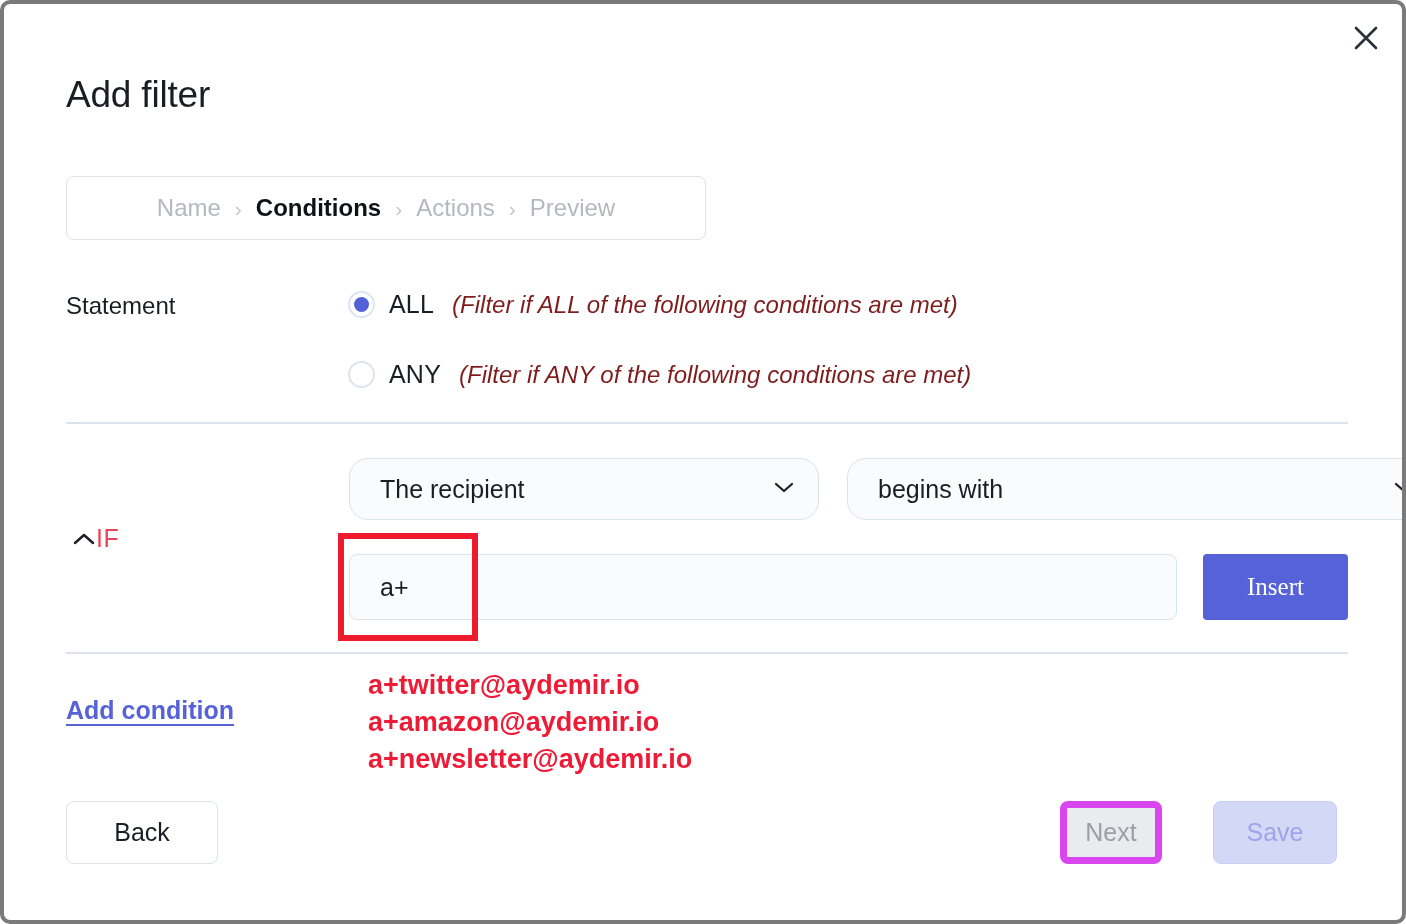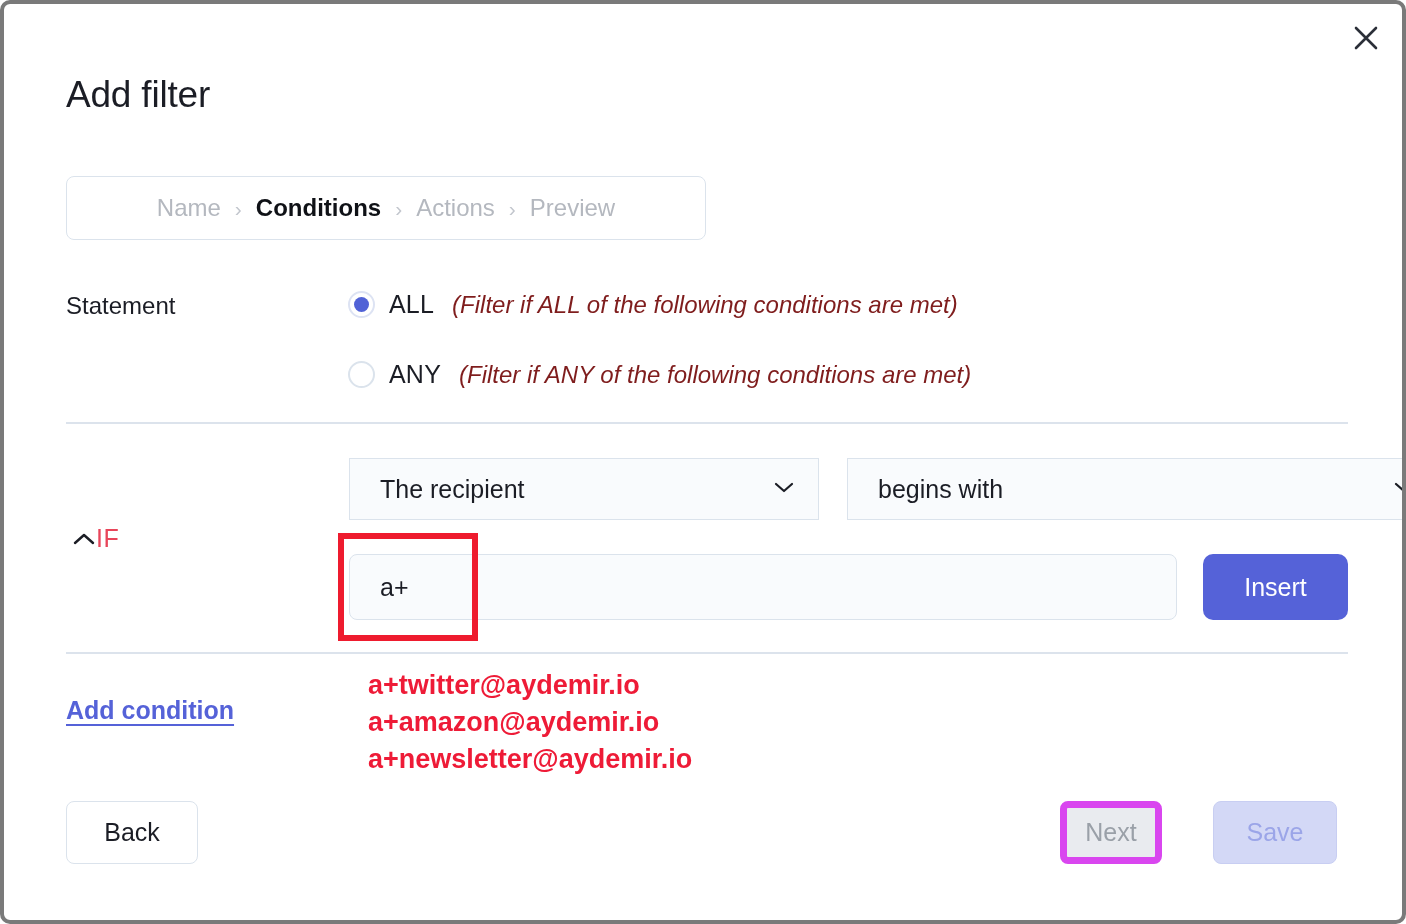--- a/index.html
+++ b/index.html
@@ -158,21 +158,21 @@
     letter-spacing: 0.5px;
   }
 
   
   .select {
     position: absolute;
     height: 62px;
     box-sizing: border-box;
     background: #f9fbfd;
     border: 1px solid #dbe3ec;
-    border-radius: 0;
+    border-radius: 19px;
     display: flex;
     align-items: center;
     justify-content: space-between;
     padding: 0 22px 0 30px;
     cursor: pointer;
   }
   .select .sel-value {
     font-size: 25px;
     color: #1b1d25;
   }
@@ -200,22 +200,22 @@
   
   .insert-btn {
     position: absolute;
     left: 1199px;
     top: 550px;
     width: 145px;
     height: 66px;
     background: #5562d8;
     color: #ffffff;
     border: none;
-    border-radius: 10px;
-    font-family: Liberation Sans, sans-serif;
+    border-radius: 4px;
+    font-family: Liberation Serif, serif;
     font-size: 25px;
     cursor: pointer;
   }
 
   
   .add-condition {
     position: absolute;
     left: 62px;
     top: 692px;
     font-size: 25px;
@@ -232,21 +232,21 @@
     height: 63px;
     box-sizing: border-box;
     border-radius: 8px;
     font-family: "Liberation Sans", sans-serif;
     font-size: 25px;
     cursor: pointer;
   }
   .btn-back {
     left: 62px;
     top: 797px;
-    width: 132px;
+    width: 152px;
     background: #ffffff;
     border: 1px solid #dbe3ec;
     color: #1b1d25;
   }
   .btn-next {
     left: 1056px;
     top: 797px;
     width: 102px;
     background: #e9ebef;
     border: 7px solid #d946ef;

